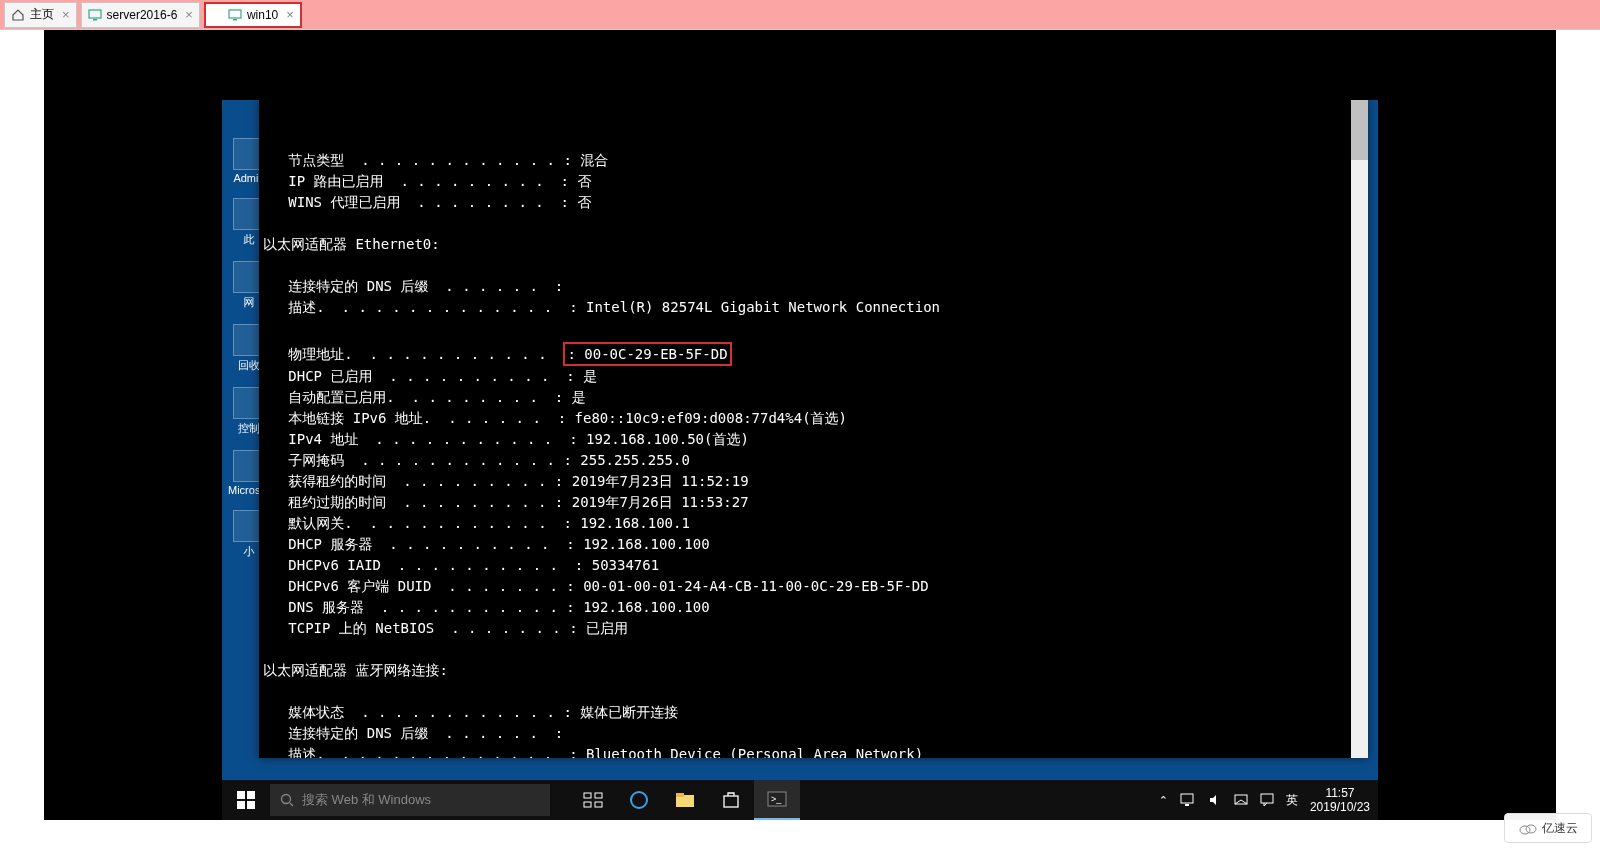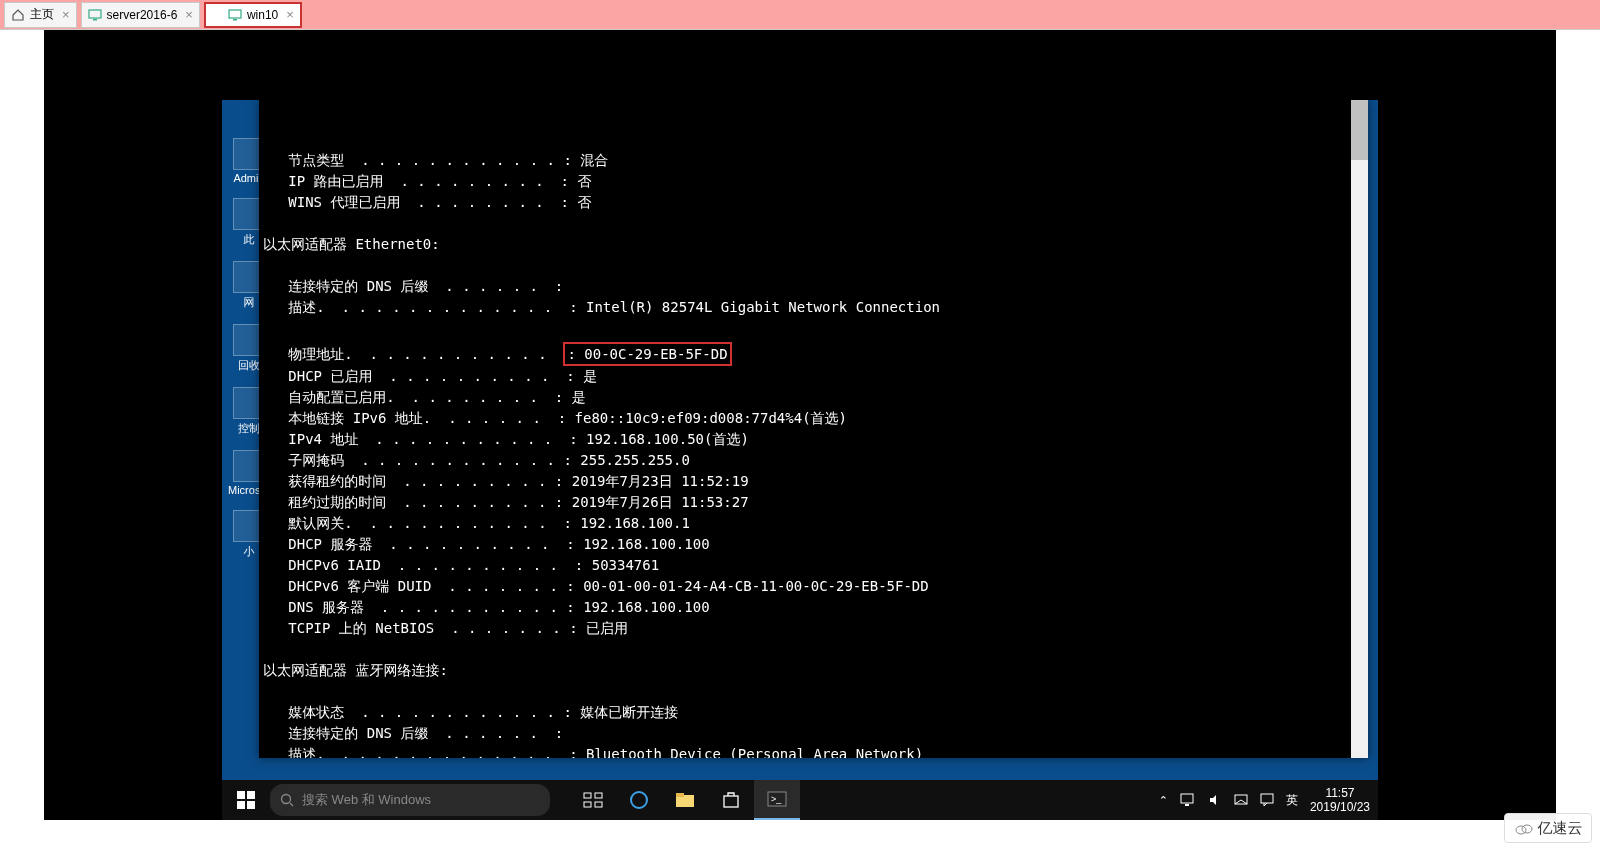--- a/index.html
+++ b/index.html
@@ -192,21 +192,20 @@
 .taskbar .search-box {
   width: 280px;
   height: 32px;
   background: #2a2a2a;
   display: flex;
   align-items: center;
   padding: 0 10px;
   color: #888;
   font-size: 13px;
   gap: 8px;
-  border-radius: 13px;
 }
 .taskbar .tb-icons {
   display: flex;
   margin-left: 20px;
 }
 .taskbar .tb-icon {
   width: 46px;
   height: 40px;
   display: flex;
   align-items: center;
@@ -233,21 +232,21 @@
 
 .watermark {
   position: absolute;
   right: 8px;
   bottom: 6px;
   width: 88px;
   height: 30px;
   background: rgba(255,255,255,0.95);
   border: 1px solid #ddd;
   border-radius: 4px;
-  font-size: 15px;
+  font-size: 12px;
   color: #333;
   display: flex;
   align-items: center;
   justify-content: center;
   gap: 4px;
 }
 
 svg { display: block; }
 </style>
 </head>

